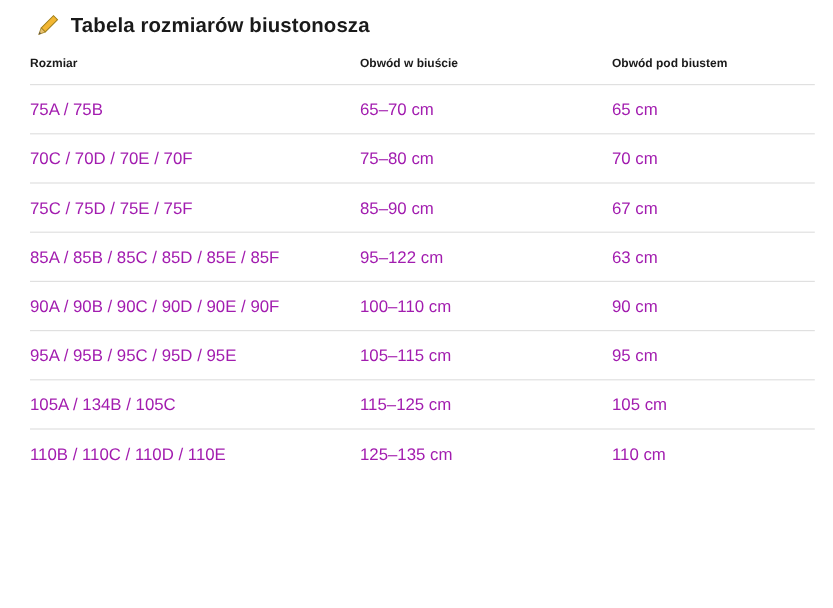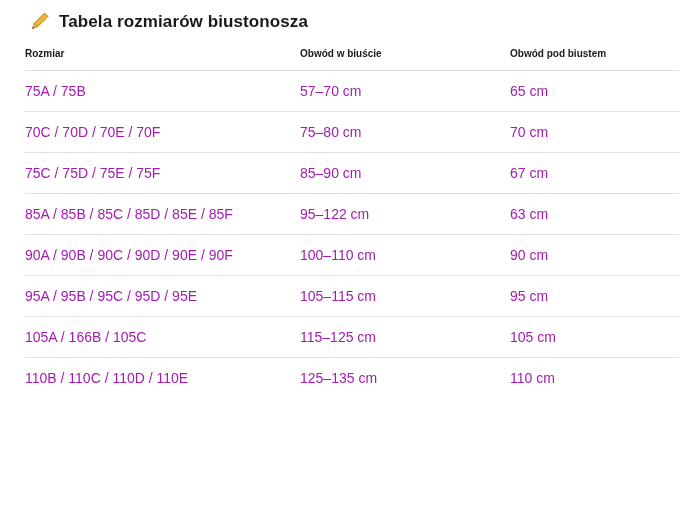--- a/index.html
+++ b/index.html
@@ -92,21 +92,21 @@
     <thead>
       <tr>
         <th>Rozmiar</th>
         <th>Obwód w biuście</th>
         <th>Obwód pod biustem</th>
       </tr>
     </thead>
     <tbody>
       <tr>
         <td>75A / 75B</td>
-        <td>57–70 cm</td>
+        <td>65–70 cm</td>
         <td>65 cm</td>
       </tr>
       <tr>
         <td>70C / 70D / 70E / 70F</td>
         <td>75–80 cm</td>
         <td>70 cm</td>
       </tr>
       <tr>
         <td>75C / 75D / 75E / 75F</td>
         <td>85–90 cm</td>
@@ -121,21 +121,21 @@
         <td>90A / 90B / 90C / 90D / 90E / 90F</td>
         <td>100–110 cm</td>
         <td>90 cm</td>
       </tr>
       <tr>
         <td>95A / 95B / 95C / 95D / 95E</td>
         <td>105–115 cm</td>
         <td>95 cm</td>
       </tr>
       <tr>
-        <td>105A / 166B / 105C</td>
+        <td>105A / 134B / 105C</td>
         <td>115–125 cm</td>
         <td>105 cm</td>
       </tr>
       <tr>
         <td>110B / 110C / 110D / 110E</td>
         <td>125–135 cm</td>
         <td>110 cm</td>
       </tr>
     </tbody>
   </table>

